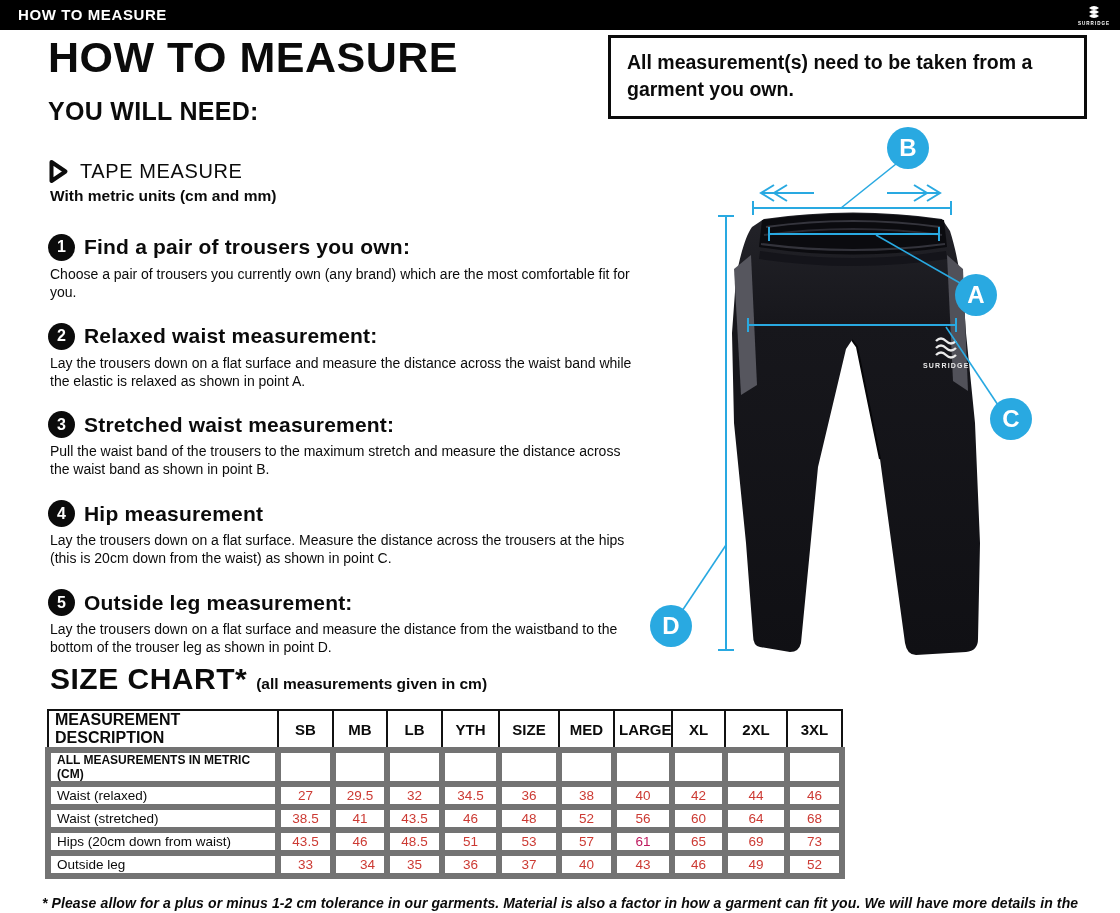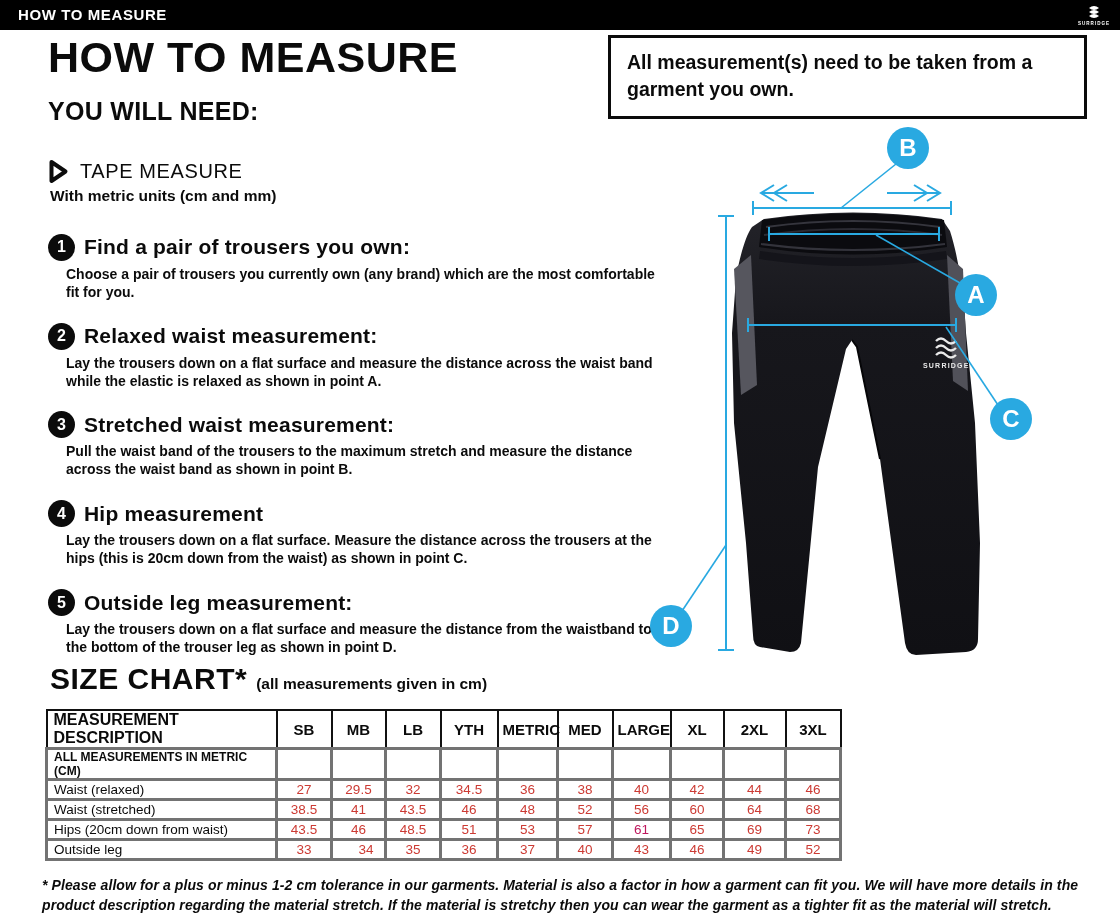--- a/index.html
+++ b/index.html
@@ -20,41 +20,41 @@
   .h2{font-size:25px;font-weight:bold;letter-spacing:.3px;margin:17px 0 0 0;}
   .tools{margin-top:33px;}
   .tools-row{display:flex;align-items:center;gap:11px;}
   .tools-label{font-size:20px;font-weight:normal;letter-spacing:.6px;}
   .tools-sub{font-size:15.5px;font-weight:bold;margin:3px 0 0 2px;}
   .step{margin-top:21px;}
   .step-head{display:flex;align-items:center;gap:9px;}
   .step-num{width:27px;height:27px;border-radius:50%;background:#0b0b0b;color:#fff;flex:0 0 27px;
             font-size:16px;font-weight:bold;display:flex;align-items:center;justify-content:center;}
   .step-title{font-size:21px;font-weight:bold;letter-spacing:.2px;}
-  .step-body{font-size:14px;font-weight:bold;line-height:1.28;margin:5px 0 0 18px;width:592px;}
+  .step-body{font-size:14px;font-weight:normal;line-height:1.28;margin:5px 0 0 2px;width:592px;}
 
   
   .notebox{position:absolute;left:608px;top:35px;width:479px;height:84px;border:3px solid #0b0b0b;
            box-sizing:border-box;padding:11px 16px;}
   .notebox-text{font-size:19.5px;font-weight:bold;line-height:1.4;}
 
   
   .diagram{position:absolute;left:648px;top:123px;}
 
   
   .sizechart{position:absolute;left:42px;top:662px;width:1058px;}
   .sc-titlerow{display:flex;align-items:baseline;gap:9px;margin-left:8px;}
   .sc-title{font-size:30px;font-weight:bold;letter-spacing:.5px;}
   .sc-sub{font-size:15.5px;font-weight:bold;}
   table.sc{border-collapse:collapse;table-layout:fixed;width:794px;margin-top:13px;margin-left:3px;
            border:2px solid #111;}
   table.sc th{border:2px solid #111;font-size:15px;font-weight:bold;height:28px;padding:0 4px;
               text-align:center;background:#fff;}
   table.sc th.desc{text-align:left;padding-left:6px;font-size:16px;}
-  table.sc td{border:3px solid #737373;height:17px;padding:0 4px;text-align:center;font-size:13.5px;margin-top:24px;}
+  table.sc td{border:6px solid #737373;height:17px;padding:0 4px;text-align:center;font-size:13.5px;margin-top:24px;}
   table.sc td.metric{font-size:12px;font-weight:bold;text-align:left;padding-left:6px;}
   table.sc td.rowlabel{text-align:left;padding-left:6px;font-size:13.5px;}
   table.sc td.val{color:var(--valcolor,#cc3a33);}
   .footnote{margin-top:14px;font-size:14px;font-weight:bold;font-style:italic;line-height:1.45;
             width:1056px;letter-spacing:.1px;}
 </style>
 </head>
 <body>
 
 <div class="page">
@@ -223,21 +223,21 @@
           <col style="width:62px">
           <col style="width:55px">
       </colgroup>
       <tbody>
           <tr>
         <th class="desc">MEASUREMENT DESCRIPTION</th>
         <th>SB</th>
         <th>MB</th>
         <th>LB</th>
         <th>YTH</th>
-        <th>METRIC</th>
+        <th>SIZE</th>
         <th>MED</th>
         <th>LARGE</th>
         <th>XL</th>
         <th>2XL</th>
         <th>3XL</th>
       </tr>
       <tr>
         <td class="metric">ALL MEASUREMENTS IN METRIC (CM)</td>
         <td></td>
             <td></td>

